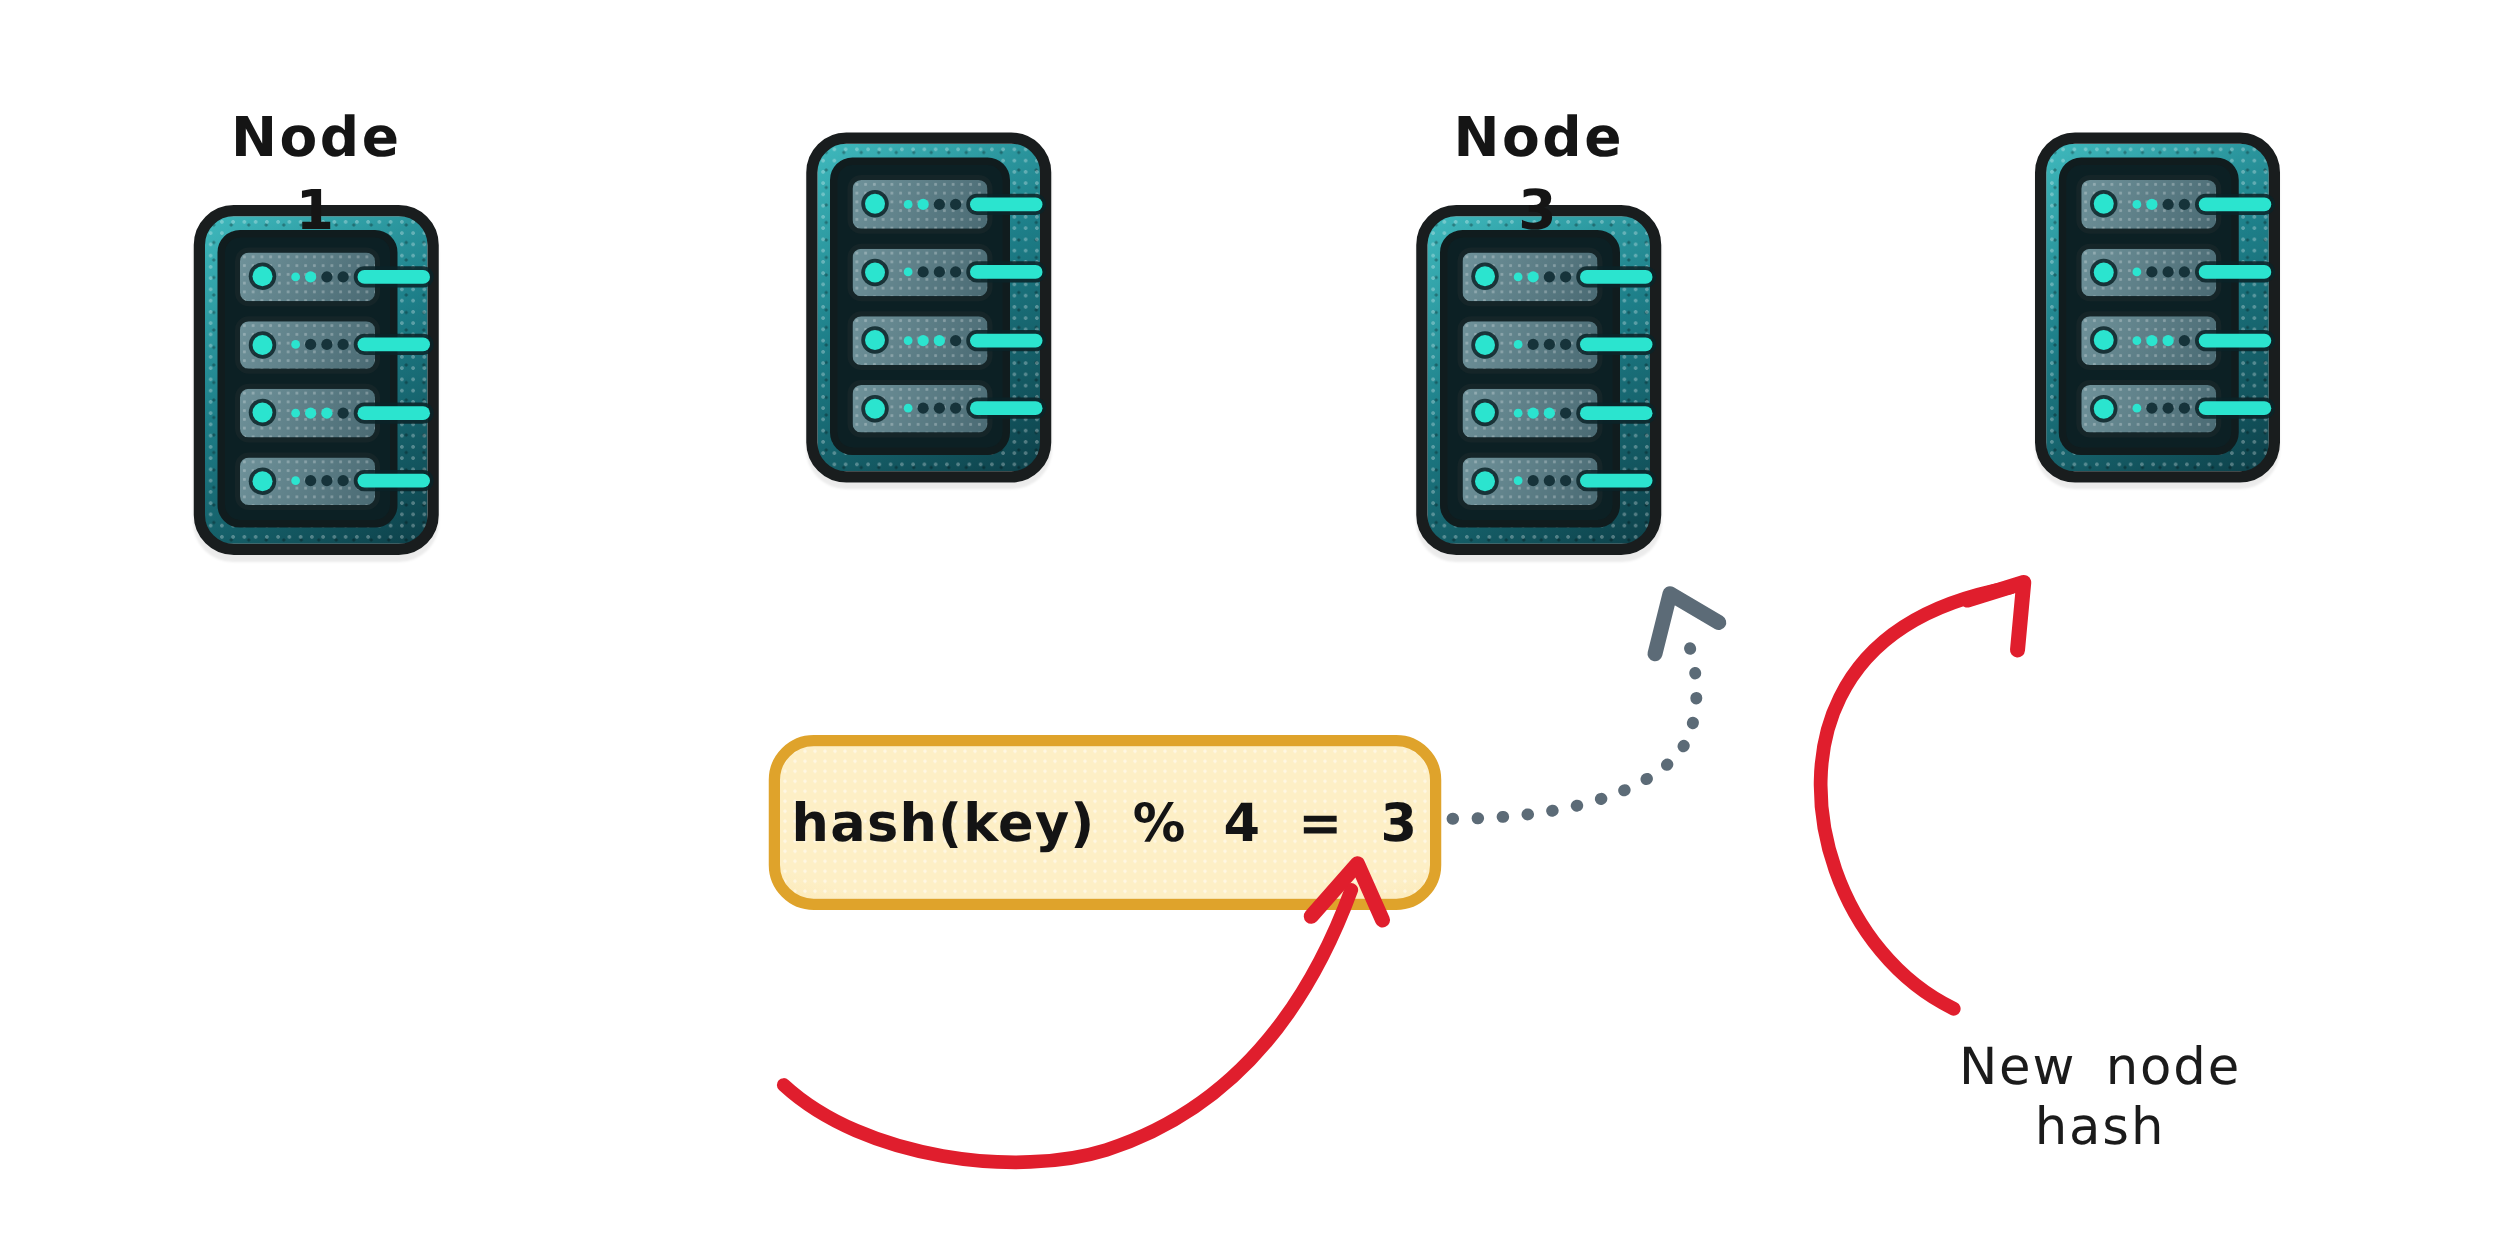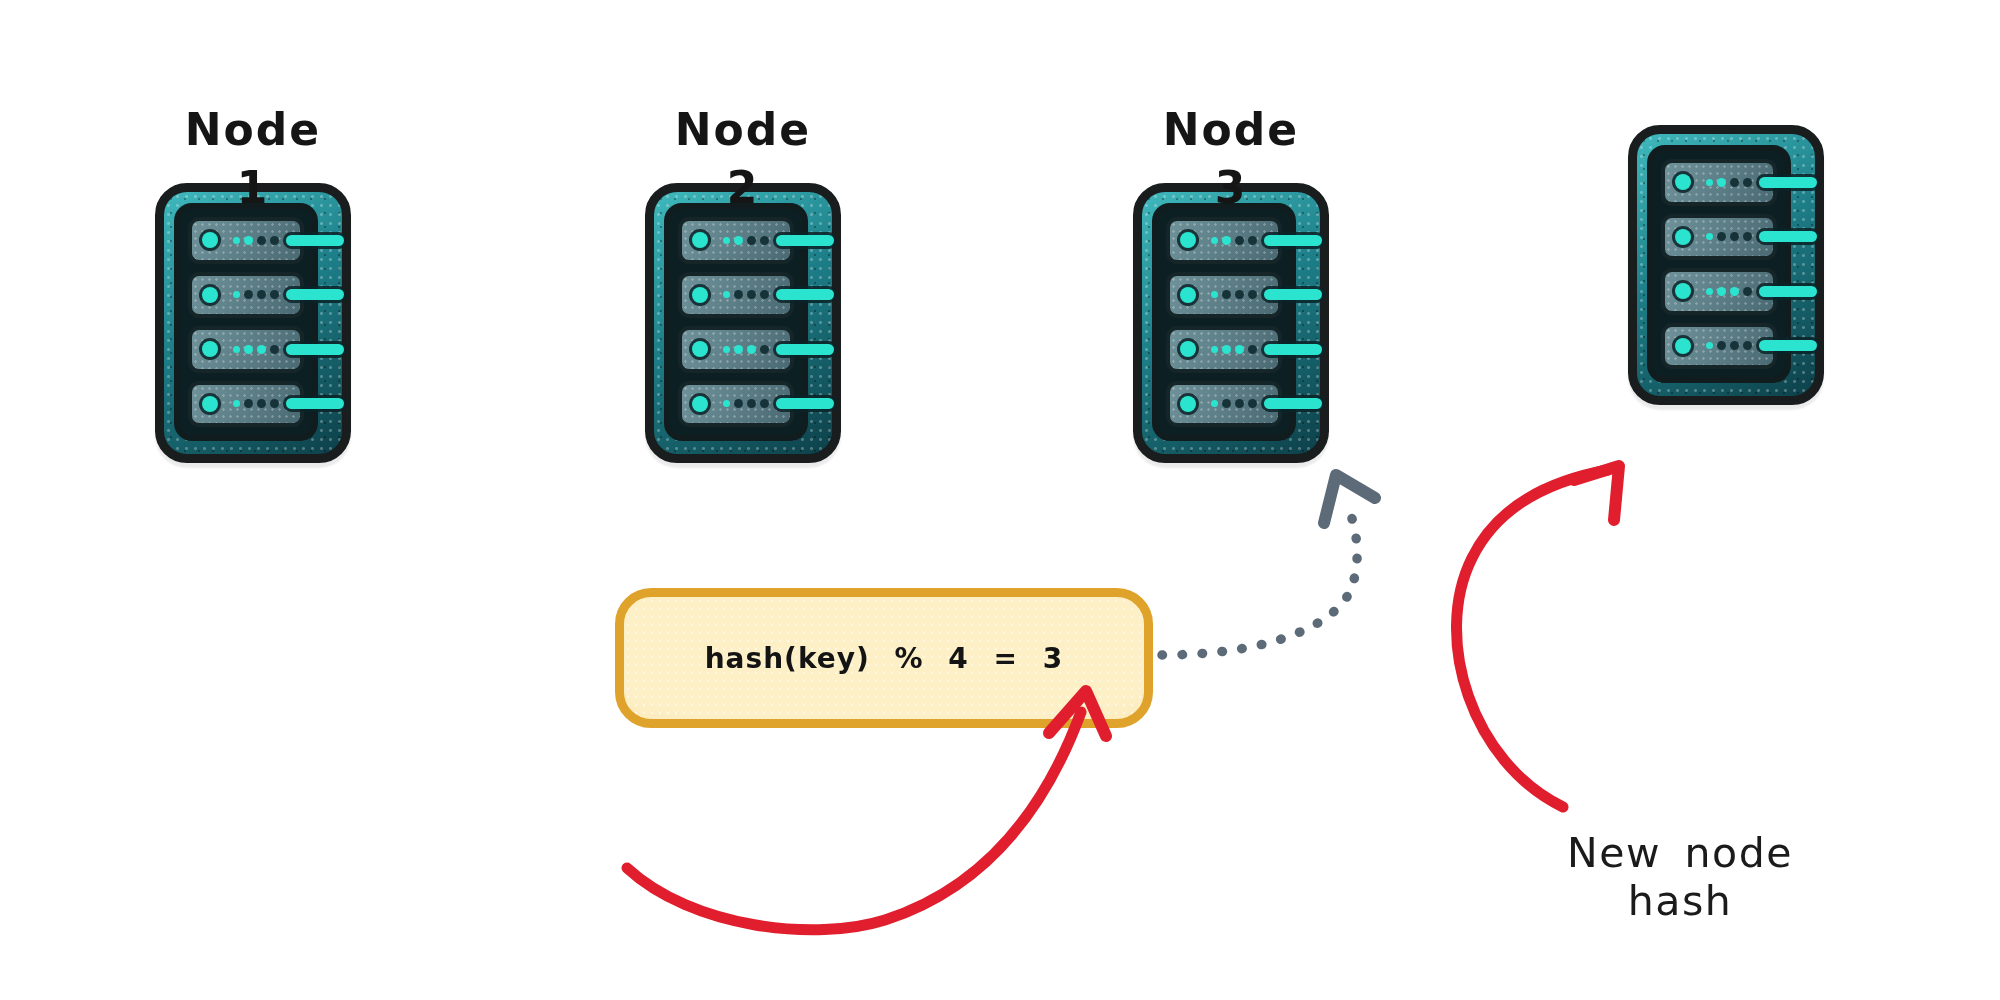--- a/index.html
+++ b/index.html
@@ -4,21 +4,21 @@
 <style>
   html,body{margin:0;padding:0;}
   body{
     width:2000px;height:1000px;background:#ffffff;
     font-family:"DejaVu Sans", sans-serif;
     position:relative;overflow:hidden;
   }
   .canvas{position:absolute;inset:0;}
 
   
-  .node-wrap{position:absolute;width:196px;top:101px;}
+  .node-wrap{position:absolute;width:196px;top:82px;}
   .node-label{
     height:58px;line-height:58px;text-align:center;
     font-size:44px;font-weight:800;color:var(--text_dark);
     letter-spacing:2px;word-spacing:16px;
   }
   .server{
     margin-top:24px;height:280px;box-sizing:border-box;
     border:9px solid var(--outline_dark);border-radius:32px;
     background-image:
       radial-gradient(rgba(255,255,255,0.28) 1.2px, transparent 1.7px),
@@ -66,21 +66,21 @@
     position:absolute;left:615px;top:588px;width:538px;height:140px;
     box-sizing:border-box;border:9px solid var(--badge_border);
     border-radius:36px;
     display:flex;align-items:center;justify-content:center;
     background-image:
       radial-gradient(rgba(255,255,255,0.5) 1.1px, transparent 1.6px),
       radial-gradient(130% 170% at 50% 38%, var(--badge_fill_light) 45%, var(--badge_fill_dark) 100%);
     background-size:8px 8px, 100% 100%;
   }
   .hash-text{
-    font-size:28px;font-weight:800;color:#141414;
+    font-size:42px;font-weight:800;color:#141414;
     letter-spacing:1px;word-spacing:14px;
   }
 
   
   .annotation{
     position:absolute;text-align:center;color:#1b1b1b;
     font-size:41px;line-height:48px;font-weight:400;
     letter-spacing:1.5px;word-spacing:9px;
   }
   .anno-every{left:205px;top:758px;width:440px;}
@@ -135,21 +135,20 @@
               <span class="dot dot-d"></span>
               <span class="dot dot-d"></span>
             </span>
             <span class="bar"></span>
           </div>
         </div>
     </div>
   </div>
 
   <div class="node-wrap" style="left:645px">
-    <div class="node-label">Node 2</div>
     <div class="server">
       <div class="server-panel">
           <div class="slot">
             <span class="led"></span>
             <span class="dots">
               <span class="dot dot-t"></span>
               <span class="dot dot-t"></span>
               <span class="dot dot-d"></span>
               <span class="dot dot-d"></span>
             </span>

